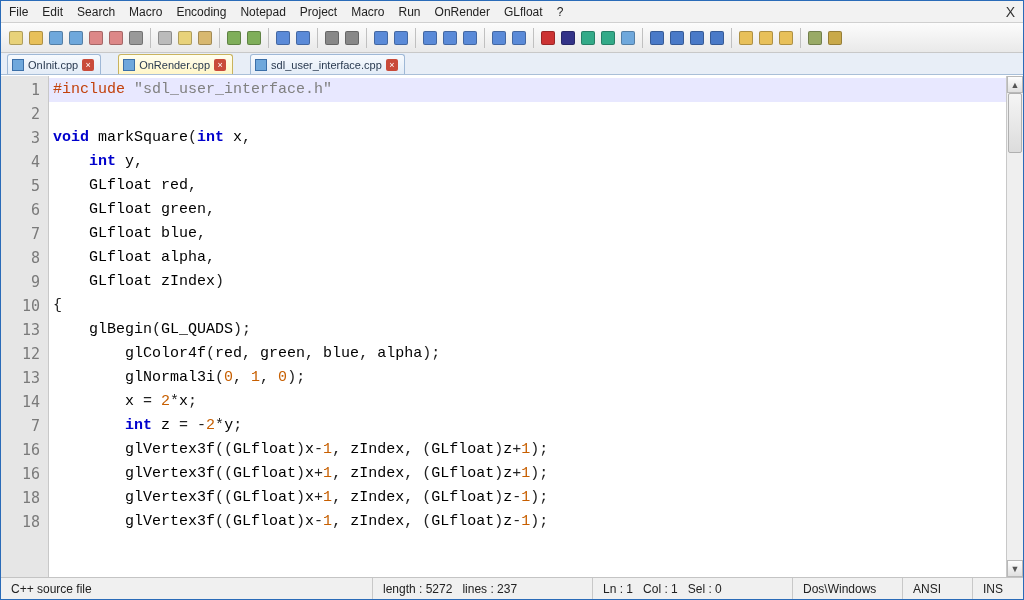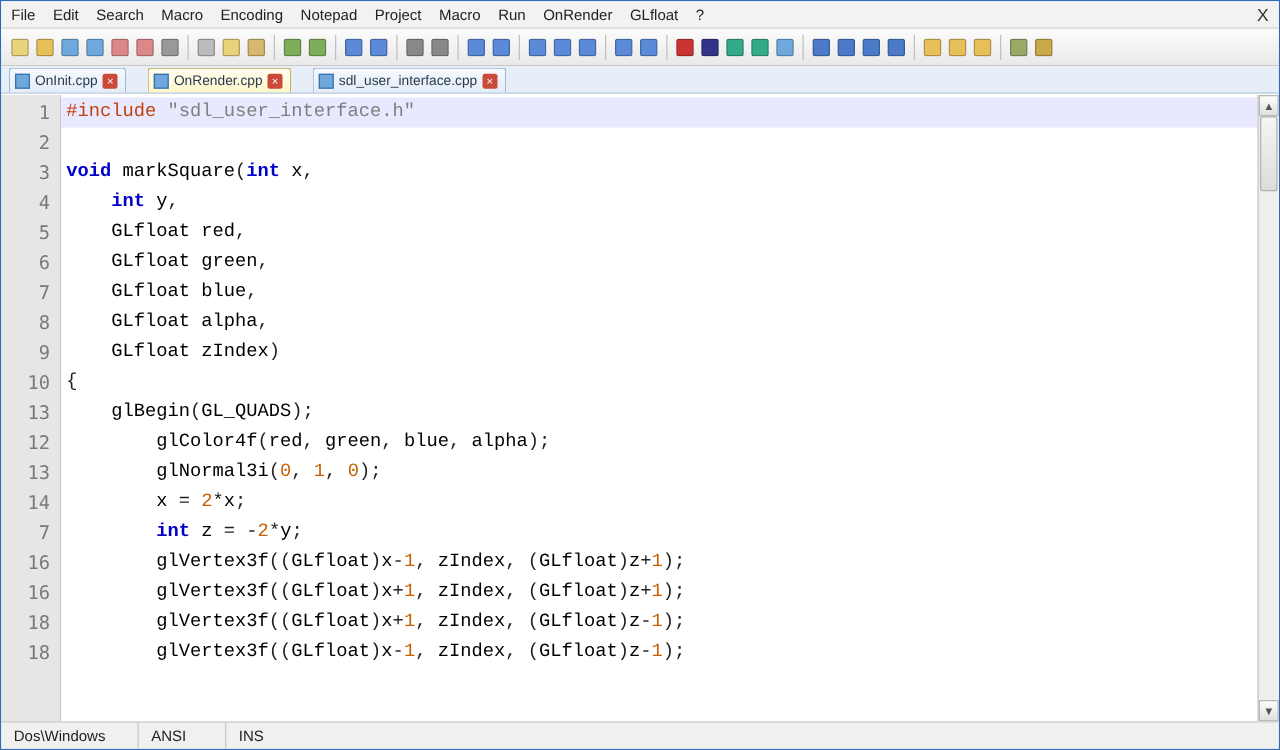--- a/index.html
+++ b/index.html
@@ -240,18 +240,28 @@
       </div>
     <div class="code" id="code"><div class="codeline hlline"><span class="kw-pre">#include </span><span class="str">"sdl_user_interface.h"</span></div><div class="codeline"></div><div class="codeline"><span class="kw">void</span><span> markSquare</span><span class="par">(</span><span class="kw">int</span><span> x</span><span class="par">,</span></div><div class="codeline"><span>    </span><span class="kw">int</span><span> y</span><span class="par">,</span></div><div class="codeline"><span>    GLfloat red</span><span class="par">,</span></div><div class="codeline"><span>    GLfloat green</span><span class="par">,</span></div><div class="codeline"><span>    GLfloat blue</span><span class="par">,</span></div><div class="codeline"><span>    GLfloat alpha</span><span class="par">,</span></div><div class="codeline"><span>    GLfloat zIndex</span><span class="par">)</span></div><div class="codeline"><span class="par">{</span></div><div class="codeline"><span>    glBegin</span><span class="par">(</span><span>GL_QUADS</span><span class="par">)</span><span class="par">;</span></div><div class="codeline"><span>        glColor4f</span><span class="par">(</span><span>red</span><span class="par">, </span><span>green</span><span class="par">, </span><span>blue</span><span class="par">, </span><span>alpha</span><span class="par">)</span><span class="par">;</span></div><div class="codeline"><span>        glNormal3i</span><span class="par">(</span><span class="num">0</span><span class="par">, </span><span class="num">1</span><span class="par">, </span><span class="num">0</span><span class="par">)</span><span class="par">;</span></div><div class="codeline"><span>        x </span><span class="par">=</span><span> </span><span class="num">2</span><span class="par">*</span><span>x</span><span class="par">;</span></div><div class="codeline"><span>        </span><span class="kw">int</span><span> z </span><span class="par">=</span><span> </span><span class="par">-</span><span class="num">2</span><span class="par">*</span><span>y</span><span class="par">;</span></div><div class="codeline"><span>        glVertex3f</span><span class="par">((</span><span>GLfloat</span><span class="par">)</span><span>x</span><span class="par">-</span><span class="num">1</span><span class="par">, </span><span>zIndex</span><span class="par">, (</span><span>GLfloat</span><span class="par">)</span><span>z</span><span class="par">+</span><span class="num">1</span><span class="par">)</span><span class="par">;</span></div><div class="codeline"><span>        glVertex3f</span><span class="par">((</span><span>GLfloat</span><span class="par">)</span><span>x</span><span class="par">+</span><span class="num">1</span><span class="par">, </span><span>zIndex</span><span class="par">, (</span><span>GLfloat</span><span class="par">)</span><span>z</span><span class="par">+</span><span class="num">1</span><span class="par">)</span><span class="par">;</span></div><div class="codeline"><span>        glVertex3f</span><span class="par">((</span><span>GLfloat</span><span class="par">)</span><span>x</span><span class="par">+</span><span class="num">1</span><span class="par">, </span><span>zIndex</span><span class="par">, (</span><span>GLfloat</span><span class="par">)</span><span>z</span><span class="par">-</span><span class="num">1</span><span class="par">)</span><span class="par">;</span></div><div class="codeline"><span>        glVertex3f</span><span class="par">((</span><span>GLfloat</span><span class="par">)</span><span>x</span><span class="par">-</span><span class="num">1</span><span class="par">, </span><span>zIndex</span><span class="par">, (</span><span>GLfloat</span><span class="par">)</span><span>z</span><span class="par">-</span><span class="num">1</span><span class="par">)</span><span class="par">;</span></div></div>
     <div class="vscroll">
       <div class="arrow">▲</div>
       <div class="thumb"></div>
       <div class="arrow bot">▼</div>
     </div>
   </div>
 
   <div class="statusbar">
+    <div class="cell grow">C++ source file</div>
+    <div class="cell" style="width:220px">
+      <span>length : 5272</span>&nbsp;&nbsp;&nbsp;
+      <span>lines : 237</span>
+    </div>
+    <div class="cell" style="width:200px">
+      <span>Ln : 1</span>&nbsp;&nbsp;&nbsp;
+      <span>Col : 1</span>&nbsp;&nbsp;&nbsp;
+      <span>Sel : 0</span>
+    </div>
     <div class="cell" style="width:110px">Dos\Windows</div>
     <div class="cell" style="width:70px">ANSI</div>
     <div class="cell" style="width:50px;border-right:none">INS</div>
   </div>
 
 </div>
 
 </body></html>

